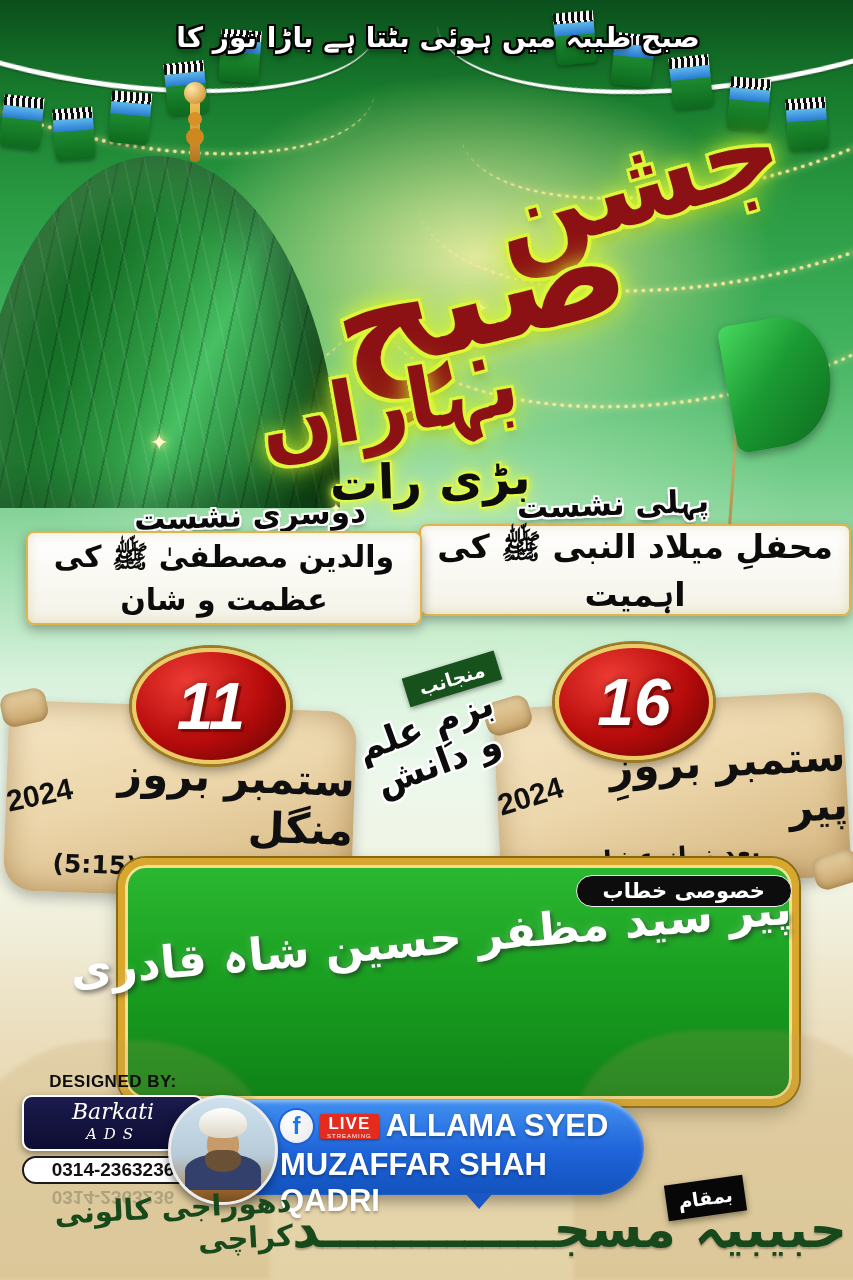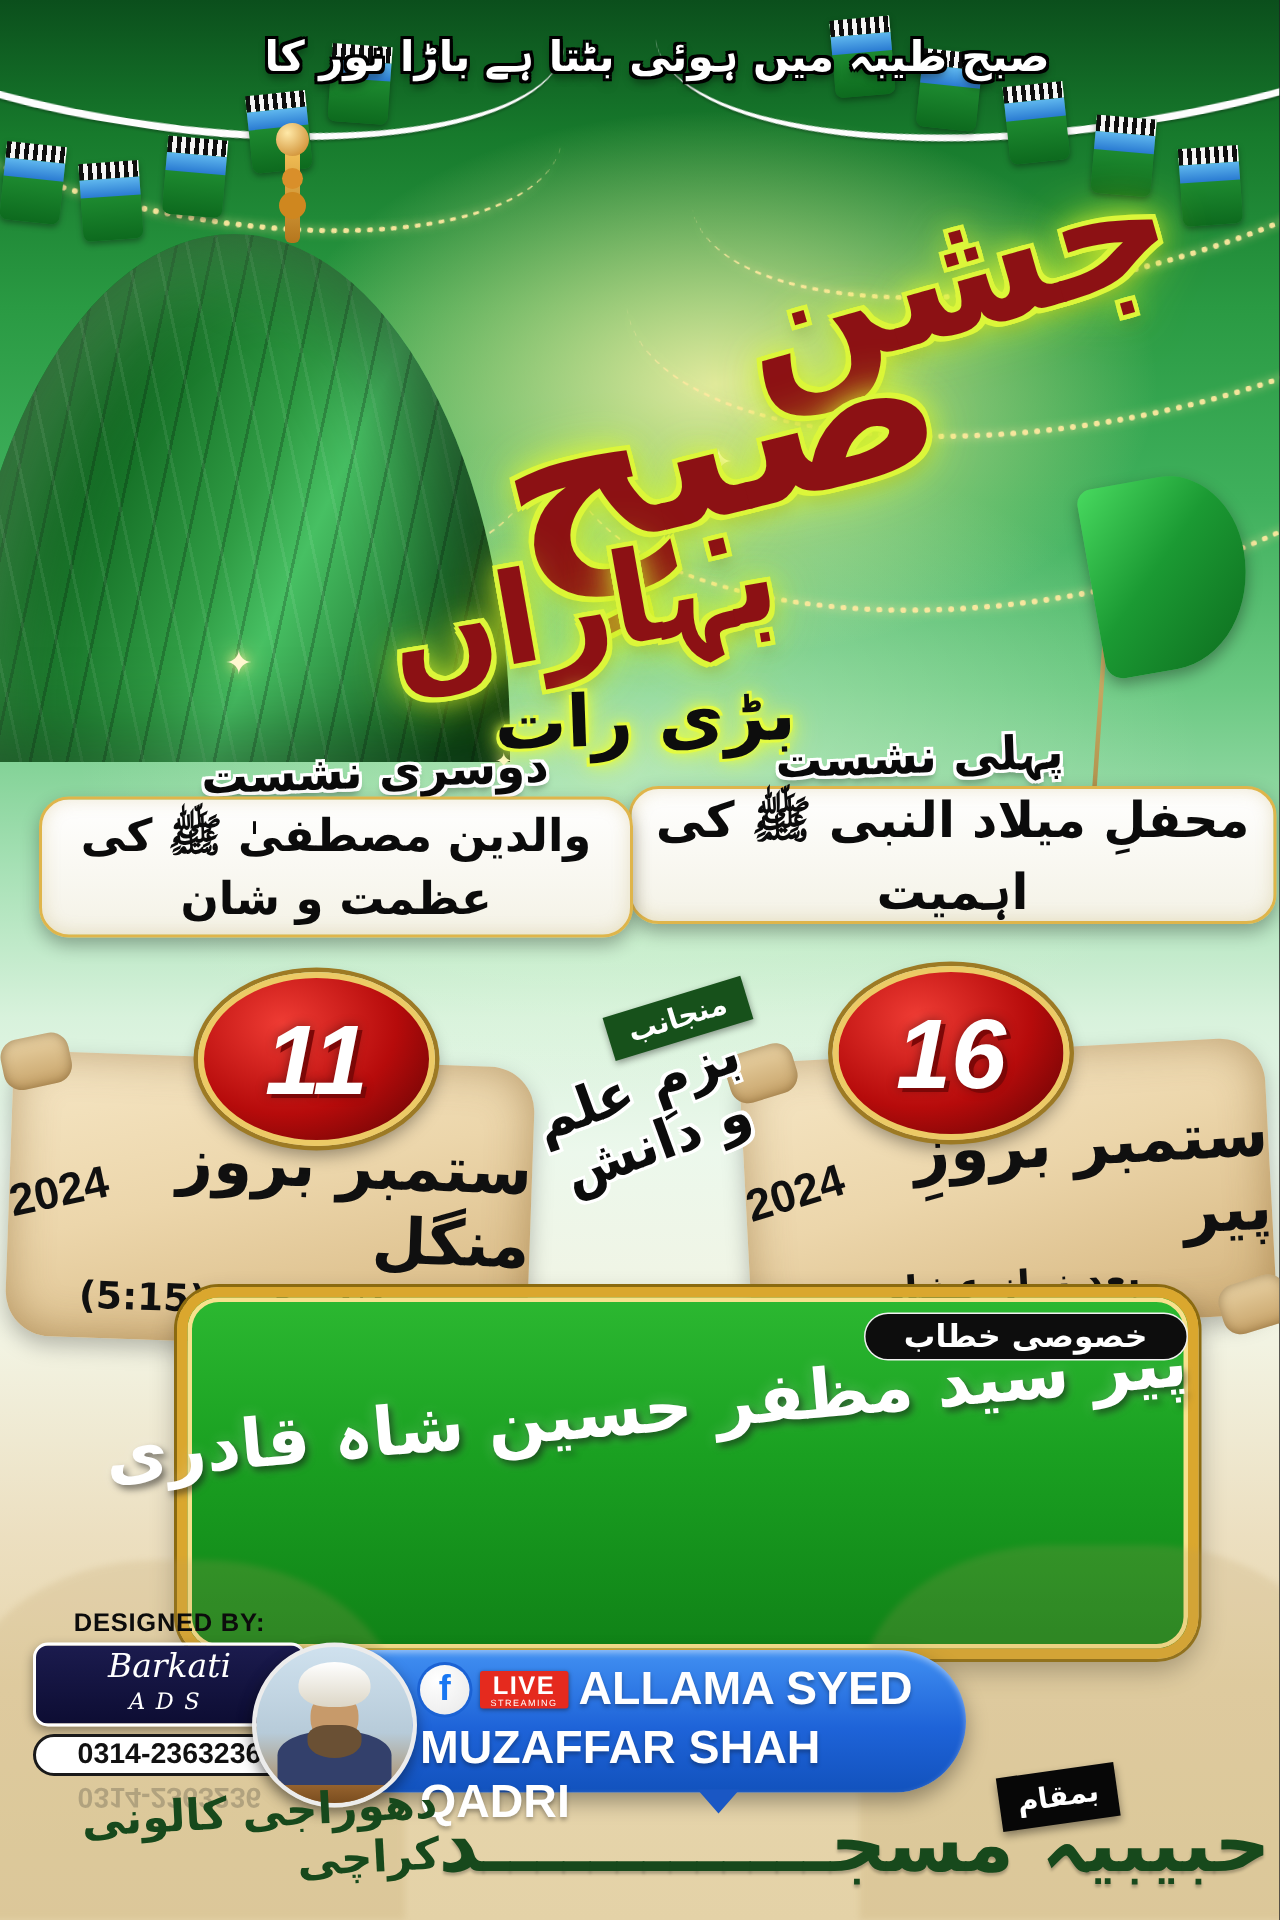--- a/index.html
+++ b/index.html
@@ -50,21 +50,21 @@
   .t1{right:70px;top:118px;font-size:112px;transform:rotate(-16deg);}
   .t2{left:330px;top:212px;font-size:142px;transform:rotate(-14deg);}
   .t3{left:258px;top:356px;font-size:84px;transform:rotate(-10deg);}
   .subtitle{position:absolute;left:220px;top:452px;width:420px;text-align:center;font-size:48px;font-weight:bold;color:#0d0d0d;transform:rotate(-2deg);
     text-shadow:0 0 6px #e4fb43,0 0 12px #e4fb43,0 0 20px #e4fb43,-2px 2px 0 #e4fb43,2px -2px 0 #e4fb43;}
   
   .session-label{position:absolute;font-size:31px;font-weight:bold;color:#0a0a0a;text-align:center;direction:rtl;
     text-shadow:-2px 0 0 #fff,2px 0 0 #fff,0 -2px 0 #fff,0 2px 0 #fff,-2px -2px 0 #fff,2px 2px 0 #fff,2px -2px 0 #fff,-2px 2px 0 #fff,0 4px 5px rgba(0,0,0,.35);}
   .lbl-first{right:90px;top:486px;width:300px;transform:rotate(-2deg);}
   .lbl-second{left:110px;top:497px;width:280px;transform:rotate(-2deg);}
-  .session-box{position:absolute;background:linear-gradient(180deg,#ffffff,#f4f2e6);border:2px solid #dfb54b;border-radius:20px;
+  .session-box{position:absolute;background:linear-gradient(180deg,#ffffff,#f4f2e6);border:2px solid #dfb54b;border-radius:8px;
     box-shadow:0 5px 12px rgba(0,0,0,.3), inset 0 0 12px rgba(180,150,60,.25);
     display:flex;align-items:center;justify-content:center;direction:rtl;color:#0b0b0b;font-weight:bold;text-align:center;}
   .box-first{right:2px;top:524px;width:428px;height:88px;font-size:33px;}
   .box-second{left:26px;top:531px;width:392px;height:90px;font-size:30px;}
   
   .scroll{position:absolute;background:linear-gradient(165deg,#f6e7c6 0%,#ecd6ab 45%,#dfc391 75%,#d2b27c 100%);
     border-radius:22px 30px 26px 30px;box-shadow:inset 0 0 30px rgba(120,80,25,.45),0 6px 14px rgba(0,0,0,.25);}
   .scroll::before,.scroll::after{content:"";position:absolute;background:linear-gradient(180deg,#e9d2a4,#c7a369);border-radius:12px;box-shadow:inset 0 0 8px rgba(90,60,20,.5);}
   .scroll::before{width:46px;height:34px;left:-8px;top:-10px;transform:rotate(-14deg);}
   .scroll::after{width:46px;height:34px;right:-8px;bottom:-10px;transform:rotate(-14deg);}

